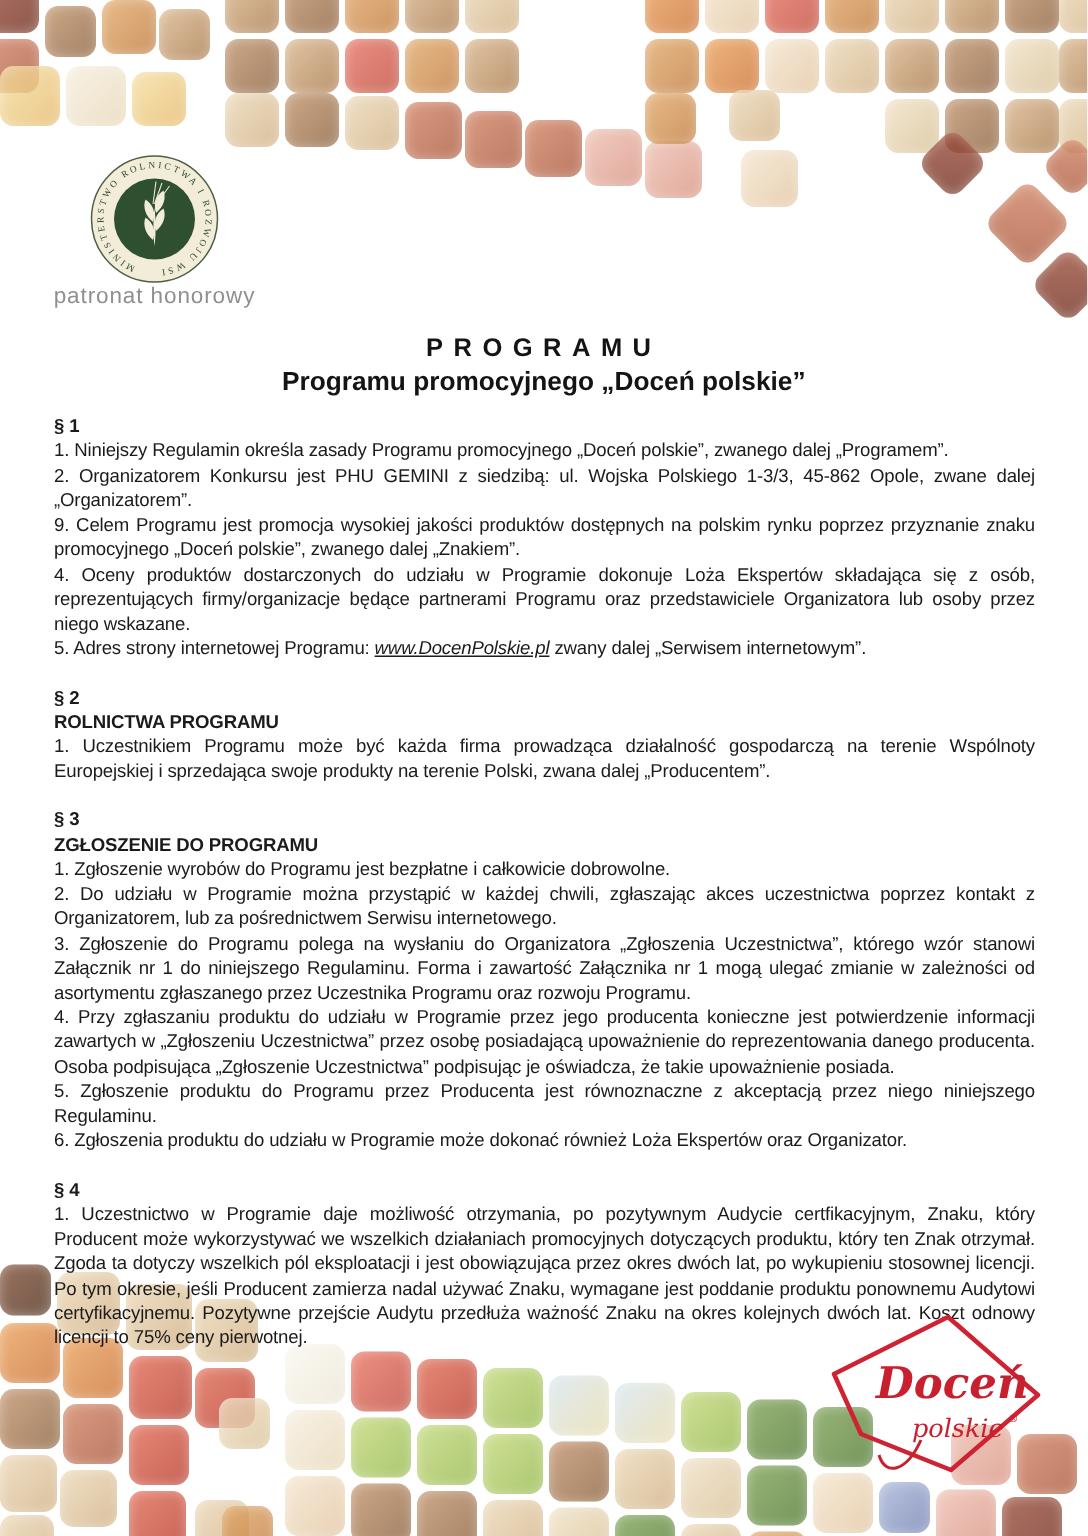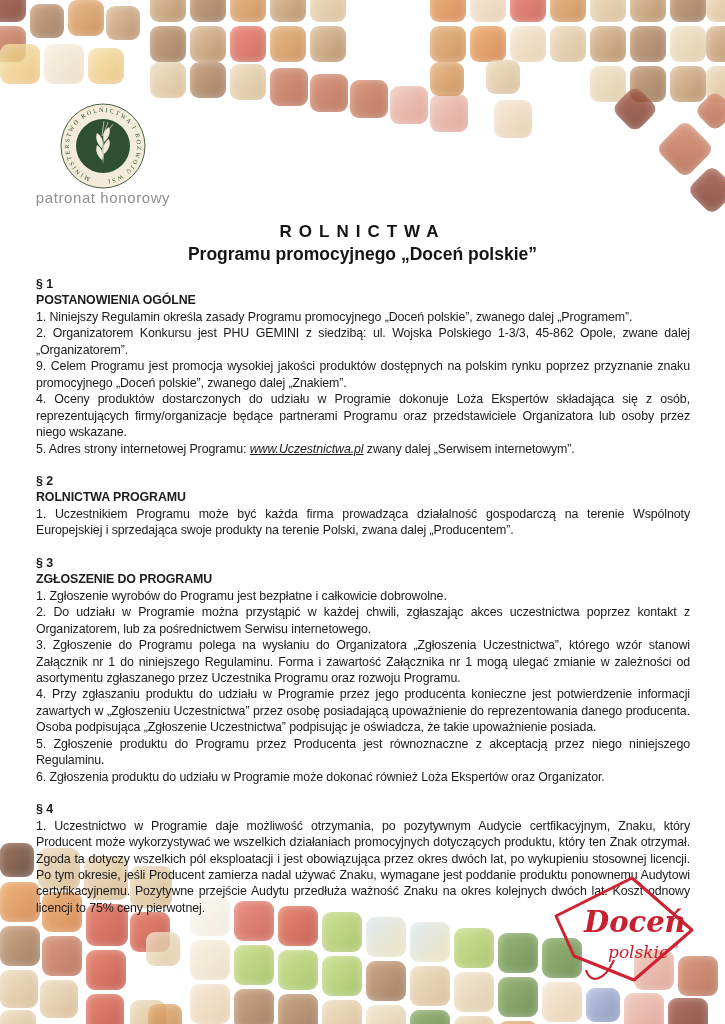--- a/index.html
+++ b/index.html
@@ -151,32 +151,31 @@
       <path d="M45,40 C50,36 52,30 50,25 C45,28 43,34 45,40 Z"></path>
     </g>
     <g stroke="#f2ecd9" stroke-width="0.7" fill="none">
       <path d="M44,34 L49,20"></path>
         <path d="M46,33 L54,22"></path>
         <path d="M43,34 L45,19"></path>
     </g>
   </svg>
   <div class="patronat">patronat honorowy</div>
 
-  <div class="doc-title">ROLNICTWA</div>
+  <div class="doc-title">PROGRAMU</div>
   <div class="doc-subtitle">Programu promocyjnego „Doceń polskie”</div>
 
   <div class="doc-body">
       <div class="section">
         <p class="sec-id">§ 1</p>
-        <p class="sec-heading">POSTANOWIENIA OGÓLNE</p>
         <p class="item">1. Niniejszy Regulamin określa zasady Programu promocyjnego „Doceń polskie”, zwanego dalej „Programem”.</p>
         <p class="item">2. Organizatorem Konkursu jest PHU GEMINI z siedzibą: ul. Wojska Polskiego 1-3/3, 45-862 Opole, zwane dalej „Organizatorem”.</p>
         <p class="item">9. Celem Programu jest promocja wysokiej jakości produktów dostępnych na polskim rynku poprzez przyznanie znaku promocyjnego „Doceń polskie”, zwanego dalej „Znakiem”.</p>
         <p class="item">4. Oceny produktów dostarczonych do udziału w Programie dokonuje Loża Ekspertów składająca się z osób, reprezentujących firmy/organizacje będące partnerami Programu oraz przedstawiciele Organizatora lub osoby przez niego wskazane.</p>
-        <p class="item">5. Adres strony internetowej Programu: <span class="link">www.Uczestnictwa.pl</span> zwany dalej „Serwisem internetowym”.</p>
+        <p class="item">5. Adres strony internetowej Programu: <span class="link">www.DocenPolskie.pl</span> zwany dalej „Serwisem internetowym”.</p>
       </div>
       <div class="section">
         <p class="sec-id">§ 2</p>
         <p class="sec-heading">ROLNICTWA PROGRAMU</p>
         <p class="item">1. Uczestnikiem Programu może być każda firma prowadząca działalność gospodarczą na terenie Wspólnoty Europejskiej i sprzedająca swoje produkty na terenie Polski, zwana dalej „Producentem”.</p>
       </div>
       <div class="section">
         <p class="sec-id">§ 3</p>
         <p class="sec-heading">ZGŁOSZENIE DO PROGRAMU</p>
         <p class="item">1. Zgłoszenie wyrobów do Programu jest bezpłatne i całkowicie dobrowolne.</p>

